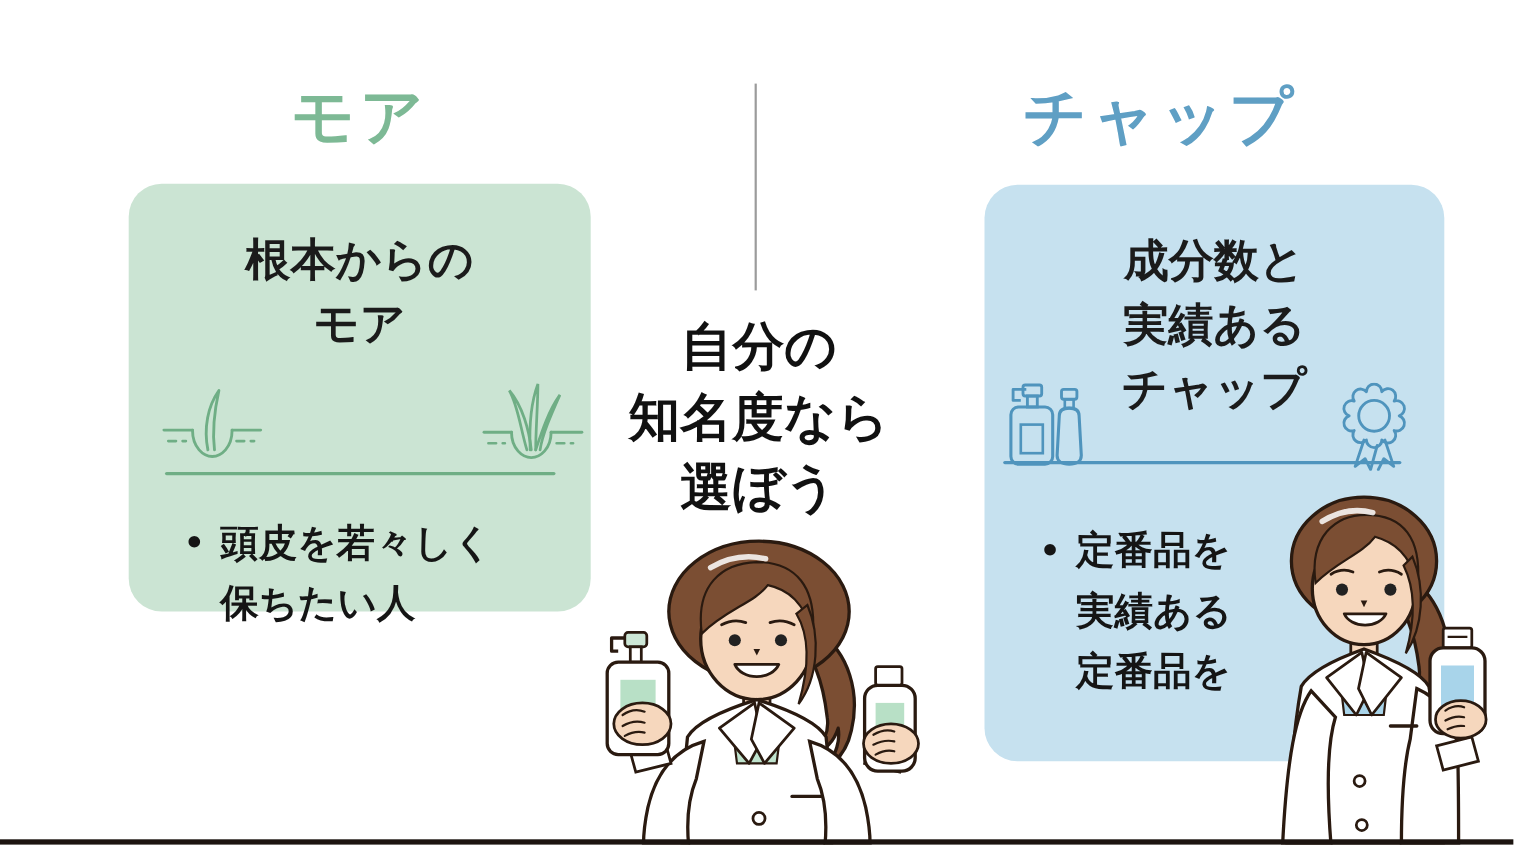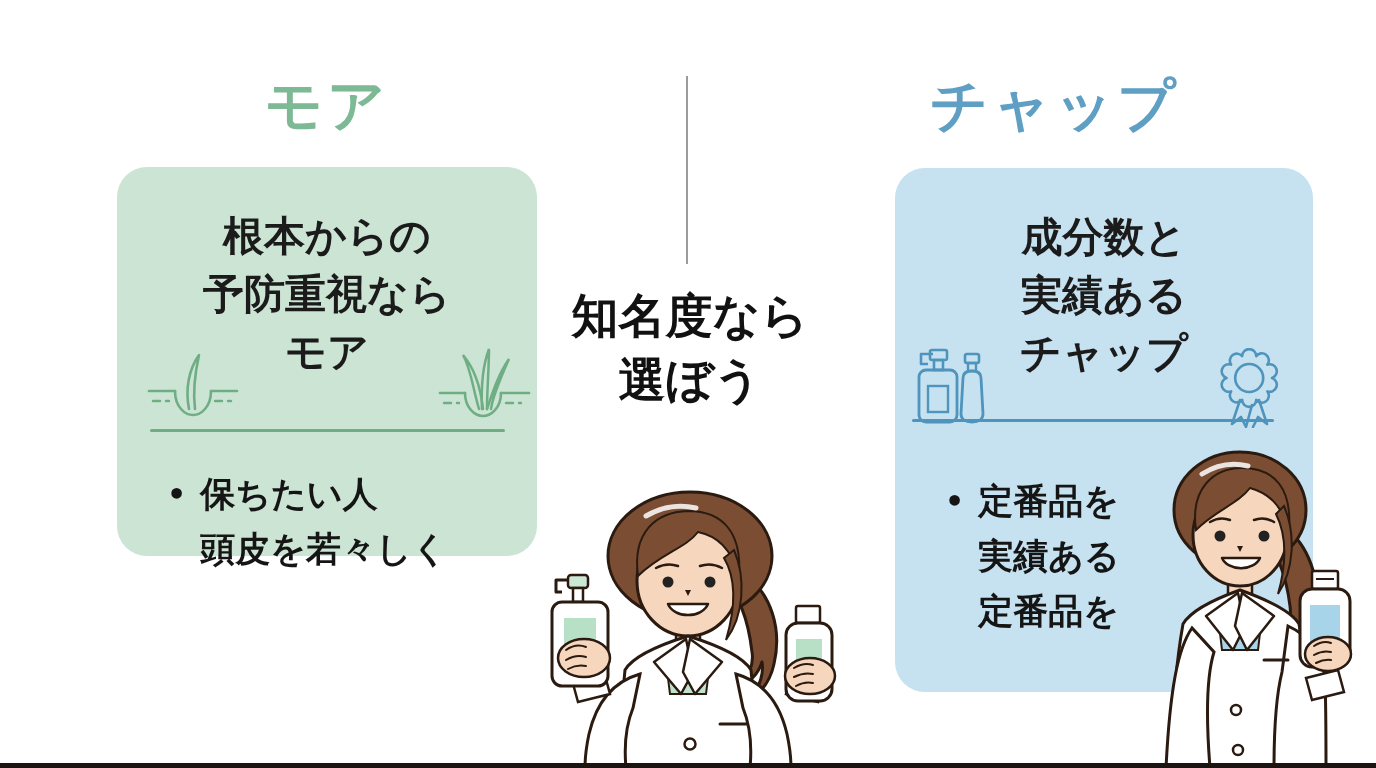--- a/index.html
+++ b/index.html
@@ -51,21 +51,20 @@
 <div class="canvas">
 
   <div class="col-title left">モア</div>
   <div class="col-title right">チャップ</div>
 
   <div class="v-divider"></div>
 
   <div class="card green">
     <div class="card-heading">
       <div>根本からの</div>
-      <div>予防重視なら</div>
       <div>モア</div>
     </div>
 
     <svg class="deco-icon icon-follicle-single" width="95" height="74" viewBox="0 0 95 74" fill="none">
       <path d="M4 40 H30" stroke="#6fae85" stroke-width="2.6" stroke-linecap="round"></path>
       <path d="M30 40 C30 56 40 64 48 64 C56 64 66 56 66 40" stroke="#6fae85" stroke-width="2.6" stroke-linecap="round"></path>
       <path d="M66 40 H92" stroke="#6fae85" stroke-width="2.6" stroke-linecap="round"></path>
       <path d="M8 50 H24 M70 50 H86" stroke="#6fae85" stroke-width="2.4" stroke-linecap="round" stroke-dasharray="7 6"></path>
       <path d="M44 58 C40 38 44 18 54 4 C50 22 48 42 50 58" stroke="#6fae85" stroke-width="2.6" stroke-linejoin="round" stroke-linecap="round"></path>
     </svg>
@@ -78,22 +77,22 @@
       <path d="M42 62 C36 42 34 22 26 8 C38 22 44 44 46 62" stroke="#6fae85" stroke-width="2.5" stroke-linecap="round"></path>
       <path d="M45 62 C44 40 46 18 52 2 C52 20 50 44 50 62" stroke="#6fae85" stroke-width="2.5" stroke-linecap="round"></path>
       <path d="M50 62 C56 44 62 26 72 12 C64 30 56 48 54 62" stroke="#6fae85" stroke-width="2.5" stroke-linecap="round"></path>
     </svg>
 
     <div class="card-underline"></div>
 
     <div class="card-bullets">
       <span class="bullet-dot">•</span>
       <div>
+        <div>頭皮を若々しく</div>
         <div>保ちたい人</div>
-        <div>頭皮を若々しく</div>
       </div>
     </div>
   </div>
 
   <div class="card blue">
     <div class="card-heading">
       <div>成分数と</div>
       <div>実績ある</div>
       <div>チャップ</div>
     </div>
@@ -122,20 +121,21 @@
       <span class="bullet-dot">•</span>
       <div>
         <div>定番品を</div>
         <div>実績ある</div>
         <div>定番品を</div>
       </div>
     </div>
   </div>
 
   <div class="center-prompt">
+    <div>自分の</div>
     <div>知名度なら</div>
     <div>選ぼう</div>
   </div>
 
   <svg class="illus center" width="340" height="290" viewBox="0 0 340 290">
     <g>
       <path d="M216 96 C244 116 254 152 246 186 C243 200 236 212 224 220 C232 206 236 196 234 184 C230 196 222 204 212 206 C222 196 226 186 224 174 C220 140 210 116 196 104 Z" fill="#7b4e33" stroke="#2a1a10" stroke-width="3" stroke-linejoin="round"></path>
     </g>
     <ellipse cx="162" cy="78" rx="82" ry="64" fill="#7b4e33" stroke="#2a1a10" stroke-width="3"></ellipse>
     <rect x="148" y="142" width="24" height="26" fill="#f6d7bd" stroke="#2a1a10" stroke-width="2.5"></rect>

